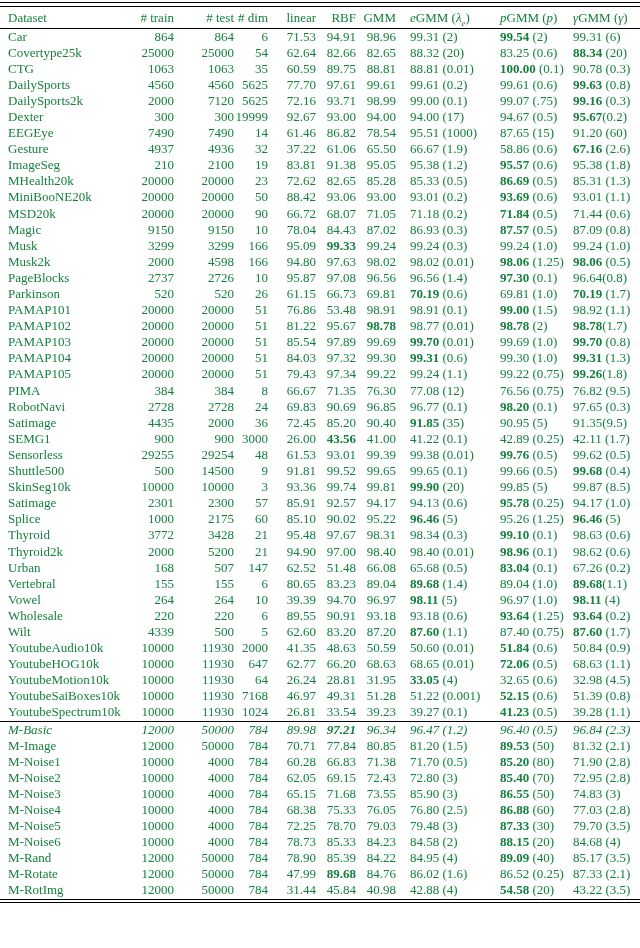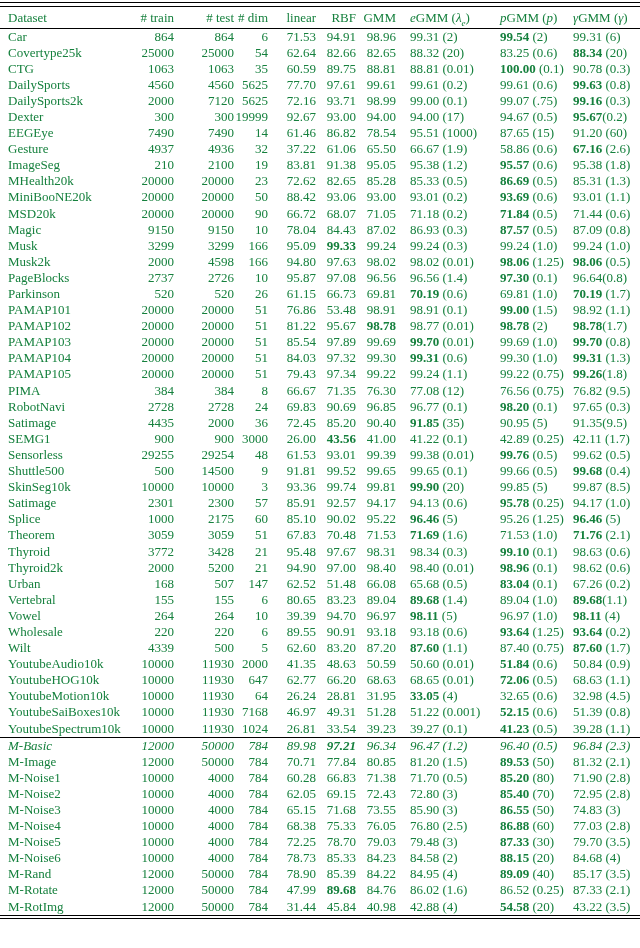--- a/index.html
+++ b/index.html
@@ -420,32 +420,20 @@
           <td class="ar">2175</td>
           <td class="ar">60</td>
           <td class="ar">85.10</td>
           <td class="ar">90.02</td>
           <td class="ar">95.22</td>
           <td class="ap c-egmm"><span class="b">96.46</span><span> (5)</span></td>
           <td class="ap c-pgmm"><span>95.26</span><span> (1.25)</span></td>
           <td class="ap c-ggmm"><span class="b">96.46</span><span> (5)</span></td>
         </tr>
         <tr>
-          <td class="al">Theorem</td>
-          <td class="ar">3059</td>
-          <td class="ar">3059</td>
-          <td class="ar">51</td>
-          <td class="ar">67.83</td>
-          <td class="ar">70.48</td>
-          <td class="ar">71.53</td>
-          <td class="ap c-egmm"><span class="b">71.69</span><span> (1.6)</span></td>
-          <td class="ap c-pgmm"><span>71.53</span><span> (1.0)</span></td>
-          <td class="ap c-ggmm"><span class="b">71.76</span><span> (2.1)</span></td>
-        </tr>
-        <tr>
           <td class="al">Thyroid</td>
           <td class="ar">3772</td>
           <td class="ar">3428</td>
           <td class="ar">21</td>
           <td class="ar">95.48</td>
           <td class="ar">97.67</td>
           <td class="ar">98.31</td>
           <td class="ap c-egmm"><span>98.34</span><span> (0.3)</span></td>
           <td class="ap c-pgmm"><span class="b">99.10</span><span> (0.1)</span></td>
           <td class="ap c-ggmm"><span>98.63</span><span> (0.6)</span></td>

